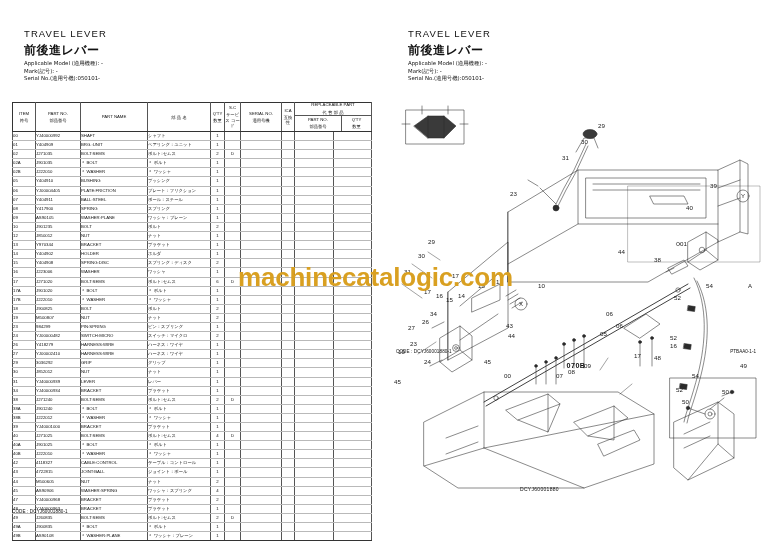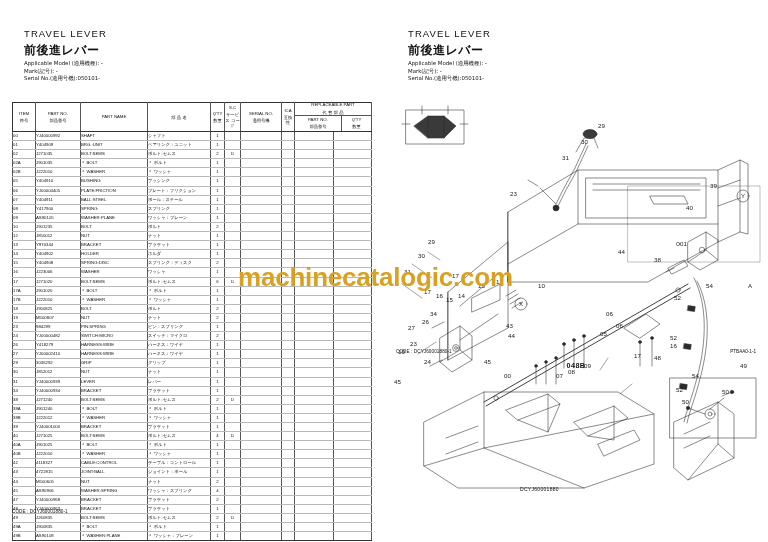--- a/index.html
+++ b/index.html
@@ -865,16 +865,16 @@
         <text x="355" y="106">Y</text>
         <text x="133" y="214">X</text>
         <text x="362" y="196">A</text>
       </g>
     </svg>
   </div>
 
   <div class="dcode">DCYJ60001880</div>
   <div class="f-code r">CODE : DCYJ60001880-1</div>
   <div class="f-right">PTBAA0-1-1</div>
-  <div class="f-page right">048B</div>
+  <div class="f-page right">070B</div>
 
   <div class="wm" style="color: rgb(217, 160, 33);">machinecatalogic.com</div>
 </div>
 
 </body></html>

